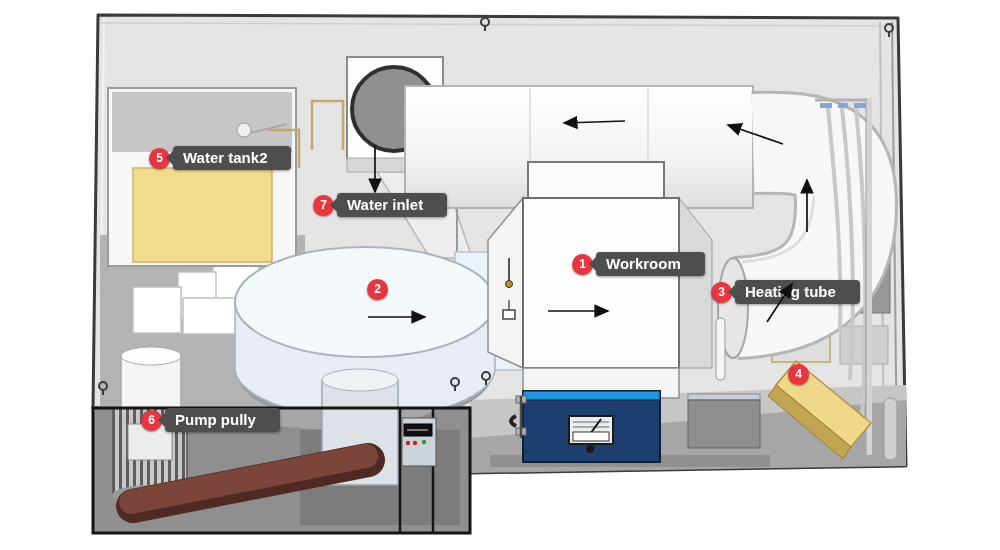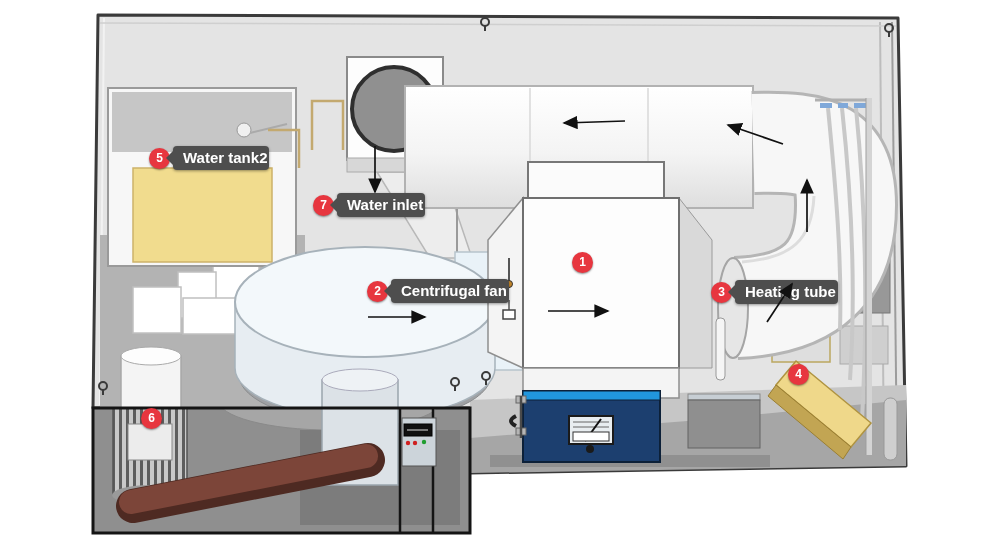--- a/index.html
+++ b/index.html
@@ -19,21 +19,21 @@
   .callout{position:absolute;display:flex;align-items:center;gap:3px;z-index:10;}
   .badge{
     width:21px;height:21px;border-radius:50%;
     background:var(--badge-red);color:#fff;
     font-size:12px;font-weight:700;line-height:21px;text-align:center;
     box-shadow:0 1px 2px rgba(0,0,0,.45);
     flex:0 0 21px;
   }
   .tag{
     position:relative;background:var(--tag-bg);color:var(--tag-text);
-    font-size:15px;font-weight:700;padding:3px 2px 4px 10px;border-radius:4px;
+    font-size:15px;font-weight:700;padding:3px 24px 4px 10px;border-radius:4px;
     box-shadow:0 1px 3px rgba(0,0,0,.4);white-space:nowrap;
   }
   .tag::before{
     content:"";position:absolute;left:-7px;top:50%;transform:translateY(-50%);
     border-top:7px solid transparent;border-bottom:7px solid transparent;
     border-right:7px solid var(--tag-bg);
   }
 </style>
 </head>
 <body>
@@ -237,38 +237,39 @@
       <line x1="783" y1="144" x2="728" y2="125" marker-end="url(#ah)"></line>
       <line x1="375" y1="146" x2="375" y2="192" marker-end="url(#ah)"></line>
       <line x1="807" y1="232" x2="807" y2="180" marker-end="url(#ah)"></line>
       <line x1="368" y1="317" x2="425" y2="317" marker-end="url(#ah)"></line>
       <line x1="548" y1="311" x2="608" y2="311" marker-end="url(#ah)"></line>
     </g>
   </svg>
 
   <div class="callout" style="left:572px;top:252px">
     <span class="badge">1</span>
+    <span class="tag">Workroom</span>
   </div>
   <div class="callout" style="left:367px;top:279px">
     <span class="badge">2</span>
-    <span class="tag">Centrifugal fan</span>
   </div>
   <div class="callout" style="left:711px;top:280px">
     <span class="badge">3</span>
     <span class="tag">Heating tube</span>
   </div>
   <div class="callout" style="left:788px;top:364px">
     <span class="badge">4</span>
   </div>
   <div class="callout" style="left:149px;top:146px">
     <span class="badge">5</span>
     <span class="tag">Water tank2</span>
   </div>
   <div class="callout" style="left:141px;top:408px">
     <span class="badge">6</span>
+    <span class="tag">Pump pully</span>
   </div>
   <div class="callout" style="left:313px;top:193px">
     <span class="badge">7</span>
     <span class="tag">Water inlet</span>
   </div>
 
   <svg class="overlay" width="1000" height="550" viewBox="0 0 1000 550">
     <defs>
       <marker id="ah2" markerWidth="10" markerHeight="8" refX="8" refY="4" orient="auto">
         <path d="M0,0 L9,4 L0,8 Z" fill="#111"></path>

